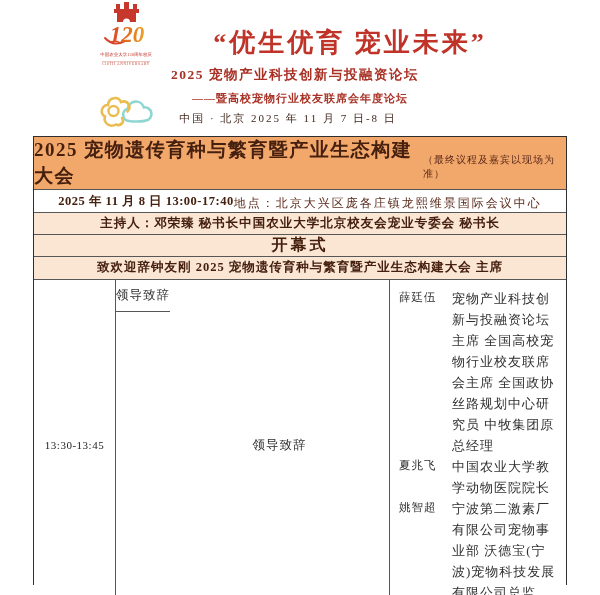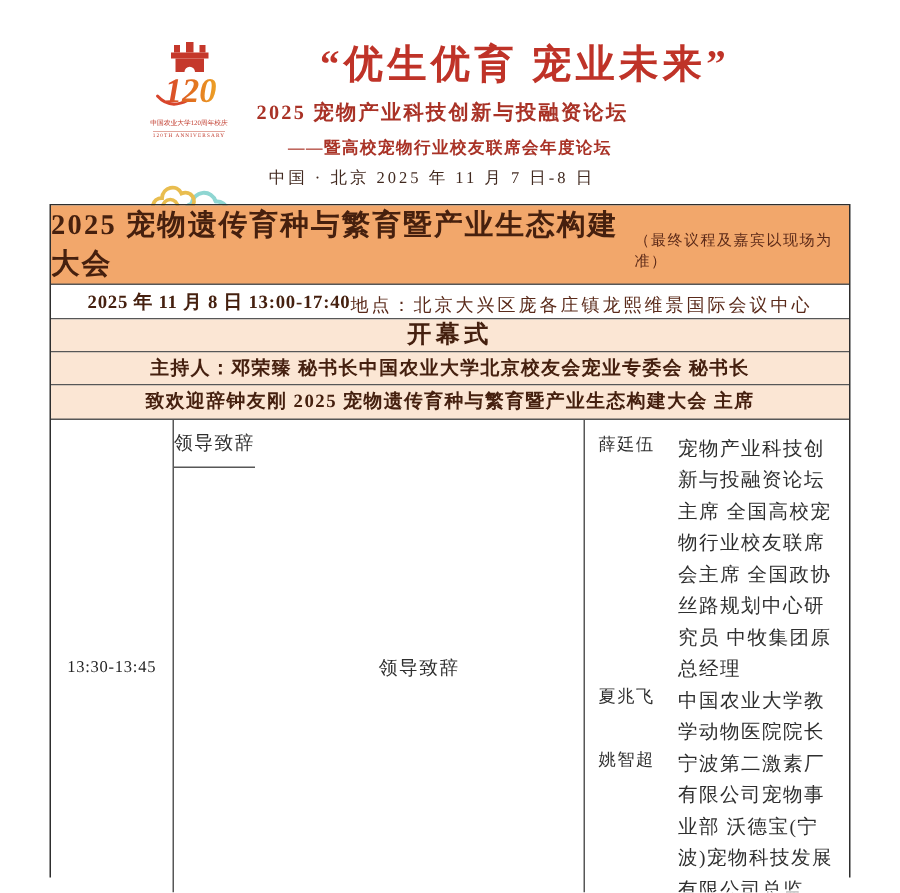--- a/index.html
+++ b/index.html
@@ -1,21 +1,21 @@
 <!DOCTYPE html>
 <html><head>
 <meta charset="utf-8">
 <style>
   html,body{margin:0;padding:0;background:#fff;}
   .page{
     position:relative;width:600px;height:595px;background:#ffffff;
     font-family:"Liberation Serif","DejaVu Serif",serif;overflow:hidden;
   }
   
-  .logo-col{position:absolute;left:87px;top:26px;width:78px;text-align:center;}
+  .logo-col{position:absolute;left:87px;top:0;width:78px;text-align:center;}
   .logo-caption{width:156px;margin-left:-39px;transform:scale(0.5);transform-origin:top center;
     color:#c0392b;line-height:1.25;margin-top:-2px;}
   .cap1{font-size:9px;white-space:nowrap;}
   .cap2{font-size:7px;letter-spacing:1.5px;border-top:0.5px solid #d98a7e;display:inline-block;padding-top:1px;}
   .cloud-logo{margin-top:6px;}
   .slogan{position:absolute;left:150px;top:25px;width:400px;text-align:center;
     font-size:26px;font-weight:bold;color:#bf3328;letter-spacing:3px;white-space:nowrap;}
   .forum-title{position:absolute;left:95px;top:66px;width:400px;text-align:center;
     font-size:13.5px;font-weight:bold;color:#a93226;letter-spacing:1.5px;white-space:nowrap;}
   .forum-subtitle{position:absolute;left:100px;top:91px;width:400px;text-align:center;
@@ -105,27 +105,27 @@
     <div class="row row-banner">
       <div class="banner-title">2025 宠物遗传育种与繁育暨产业生态构建大会</div>
       <div class="banner-note">（最终议程及嘉宾以现场为准）</div>
     </div>
 
     <div class="row row-info">
       <div class="info-datetime">2025 年 11 月 8 日 13:00-17:40</div>
       <div class="info-venue">地点：北京大兴区庞各庄镇龙熙维景国际会议中心</div>
     </div>
 
-    <div class="row row-opening">
-      <div class="opening-title">开幕式</div>
-    </div>
-
     <div class="row row-host">
       <div class="peach-line">主持人：邓荣臻  秘书长</div>
       <div class="peach-line">中国农业大学北京校友会宠业专委会  秘书长</div>
+    </div>
+
+    <div class="row row-opening">
+      <div class="opening-title">开幕式</div>
     </div>
 
     <div class="row row-welcome">
       <div class="peach-line">致欢迎辞</div>
       <div class="peach-line">钟友刚  2025 宠物遗传育种与繁育暨产业生态构建大会  主席</div>
     </div>
 
     <div class="row row-grid">
       <div class="cell-time">13:30-13:45</div>
       <div class="grid-right">

